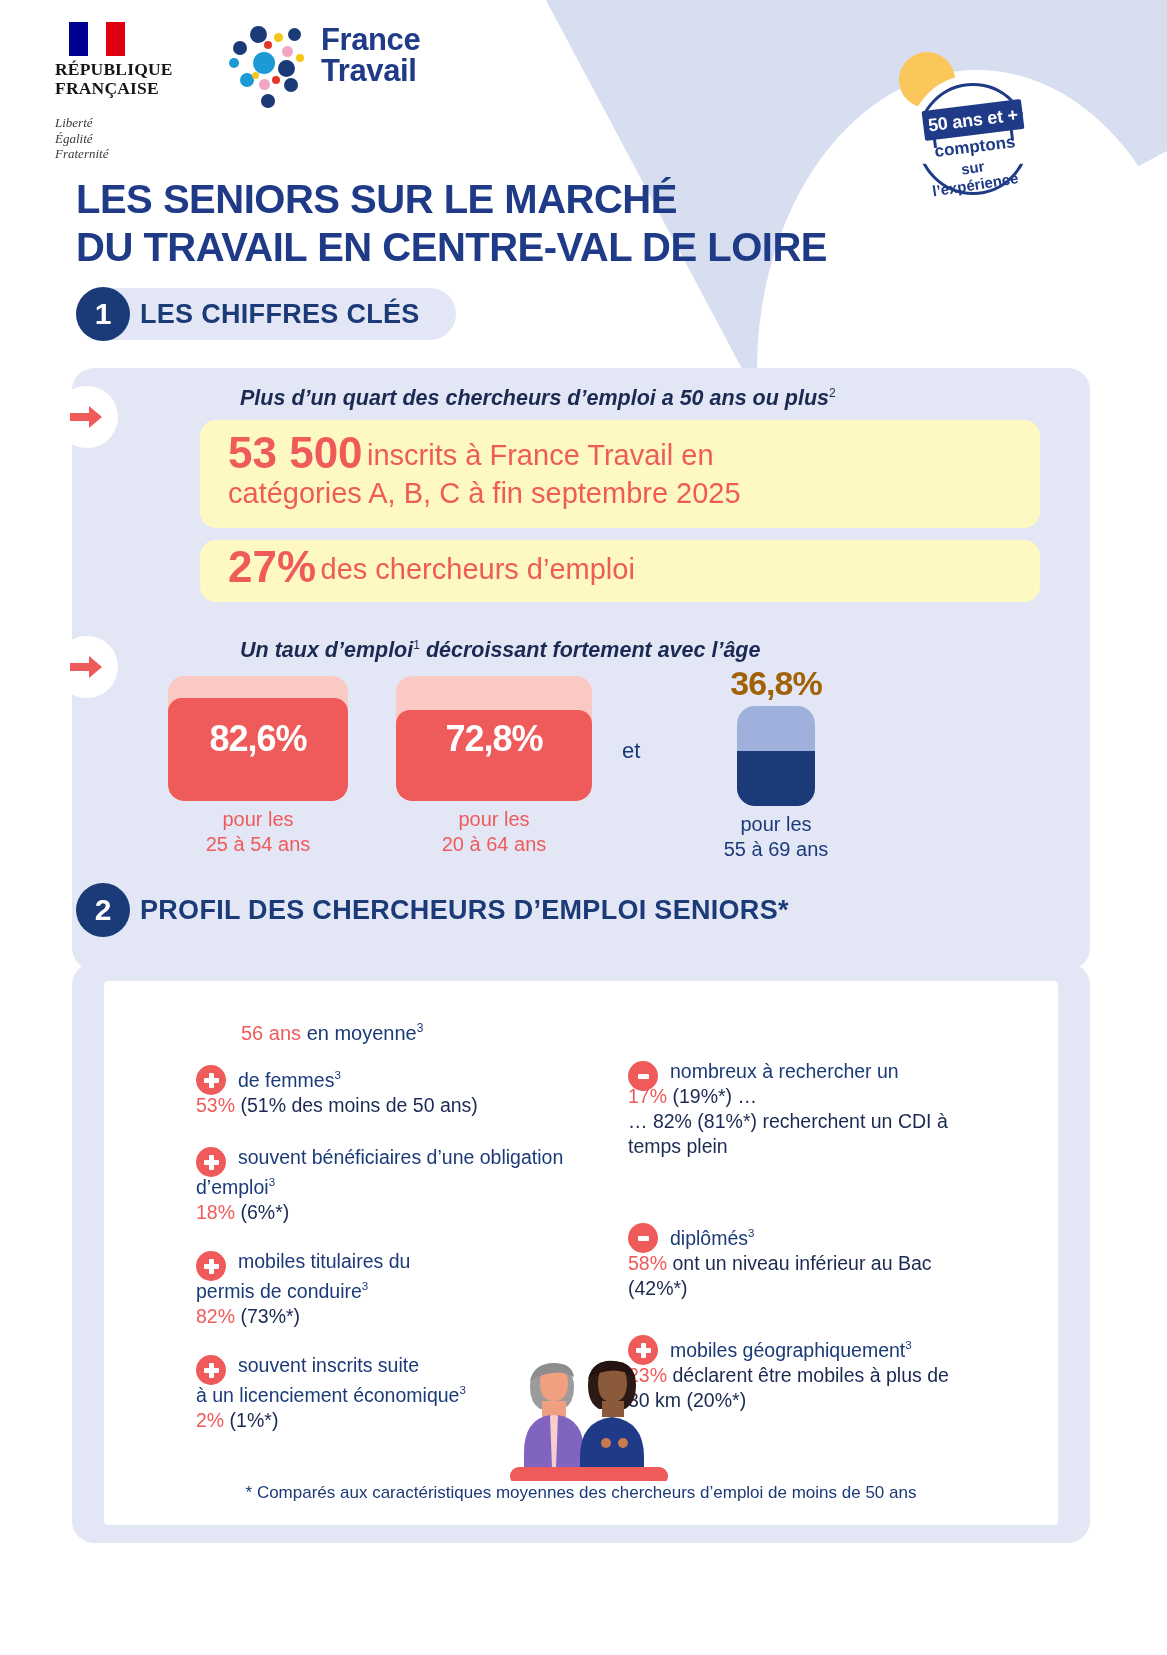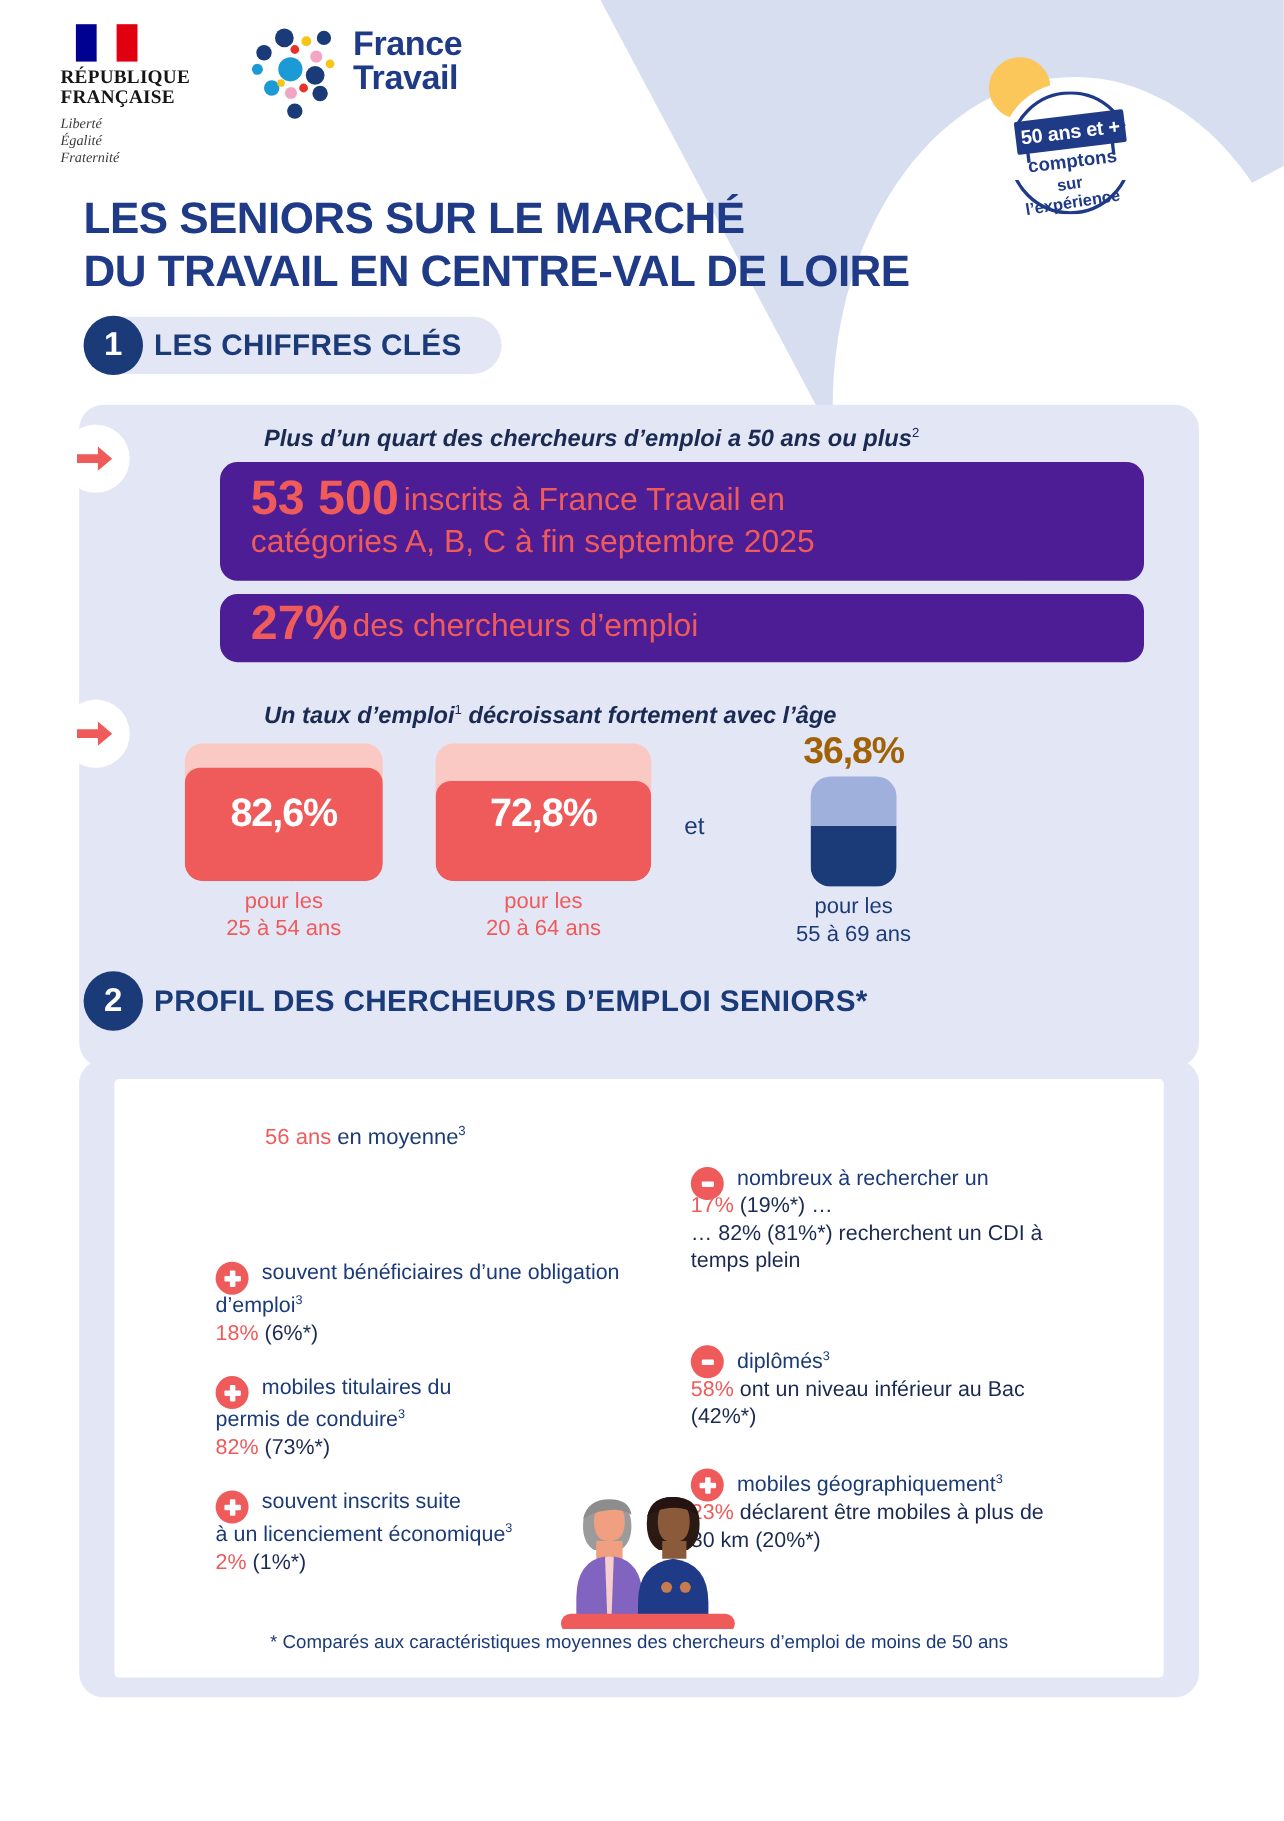--- a/index.html
+++ b/index.html
@@ -41,21 +41,21 @@
   .flag .b{background:#000091;}
   .flag .w{background:#ffffff;}
   .flag .r{background:#e1000f;}
   .rf-text{
     font-family:"Liberation Serif", serif;
     font-weight:bold;font-size:17.5px;line-height:19px;color:#161616;
     letter-spacing:.2px;margin-top:4px;
   }
   .devise{
     font-family:"Liberation Serif", serif;
-    font-style:italic;font-size:13px;line-height:15.5px;color:#3a3a3a;margin-top:6px;
+    font-style:italic;font-size:13px;line-height:15.5px;color:#3a3a3a;margin-top:17px;
   }
   .ft-logo{display:flex;gap:10px;margin-top:2px;}
   .ft-dots{width:85px;height:85px;position:relative;}
   .ft-dots i{position:absolute;border-radius:50%;display:block;}
   .ft-name{
     font-family:"Liberation Sans", sans-serif;
     color:#1f3b87;font-weight:bold;font-size:31px;line-height:31px;letter-spacing:-.4px;
   }
 
   
@@ -117,21 +117,21 @@
     position:absolute;width:62px;height:62px;border-radius:50%;background:#fff;
     display:flex;align-items:center;justify-content:center;
   }
   .arrow-badge svg{display:block;}
   .b1-lead{
     position:absolute;left:168px;top:18px;
     color:#1b2a52;font-weight:bold;font-style:italic;font-size:21.5px;
   }
   .b1-lead sup{font-size:12px;font-weight:normal;font-style:normal;}
   .white-card{
-    position:absolute;background:#4c1d95;border-radius:16px;
+    position:absolute;background:#fef9c3;border-radius:16px;
   }
   .big-num{color:#ef5a5a;font-weight:bold;font-size:44px;line-height:46px;vertical-align:-3px;}
   .card-text{color:#ef5a5a;font-size:29px;line-height:44px;font-weight:normal;}
   .b1-lead2{
     position:absolute;left:168px;top:270px;
     color:#1b2a52;font-weight:bold;font-style:italic;font-size:21.5px;
   }
   .b1-lead2 sup{font-size:12px;font-weight:normal;font-style:normal;}
 
   
@@ -352,20 +352,33 @@
 </div>
 
 <div class="block2">
   <div class="block2-inner">
 
     <div class="avg-line">
       <span class="red">56 ans</span>
       <span>en moyenne</span><sup>3</sup>
     </div>
 
+    <div class="bullet" style="left:92px;top:82px;width:430px;">
+      <span class="bul-icon">
+        <i class="plus-h"></i>
+          <i class="plus-v"></i>
+      </span>
+      <div class="bul-text">
+        <span>de femmes</span><sup>3</sup>
+      </div>
+      <div class="bul-stat">
+        <span class="red">53%</span>
+        <span>(51% des moins de 50 ans)</span>
+      </div>
+    </div>
 
     <div class="bullet" style="left:92px;top:164px;width:500px;">
       <span class="bul-icon">
         <i class="plus-h"></i>
           <i class="plus-v"></i>
       </span>
       <div class="bul-text">
         <span>souvent bénéficiaires d’une obligation</span>
       </div>
       <div class="bul-text" style="margin-left:0;">

